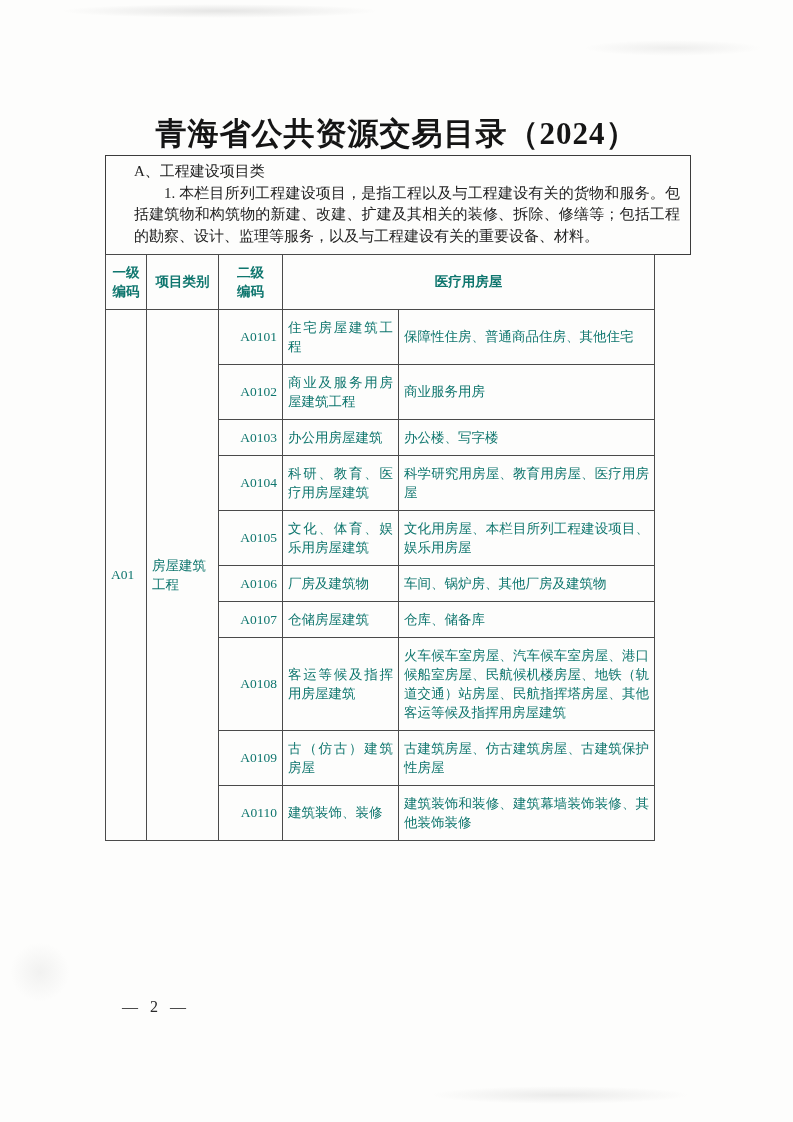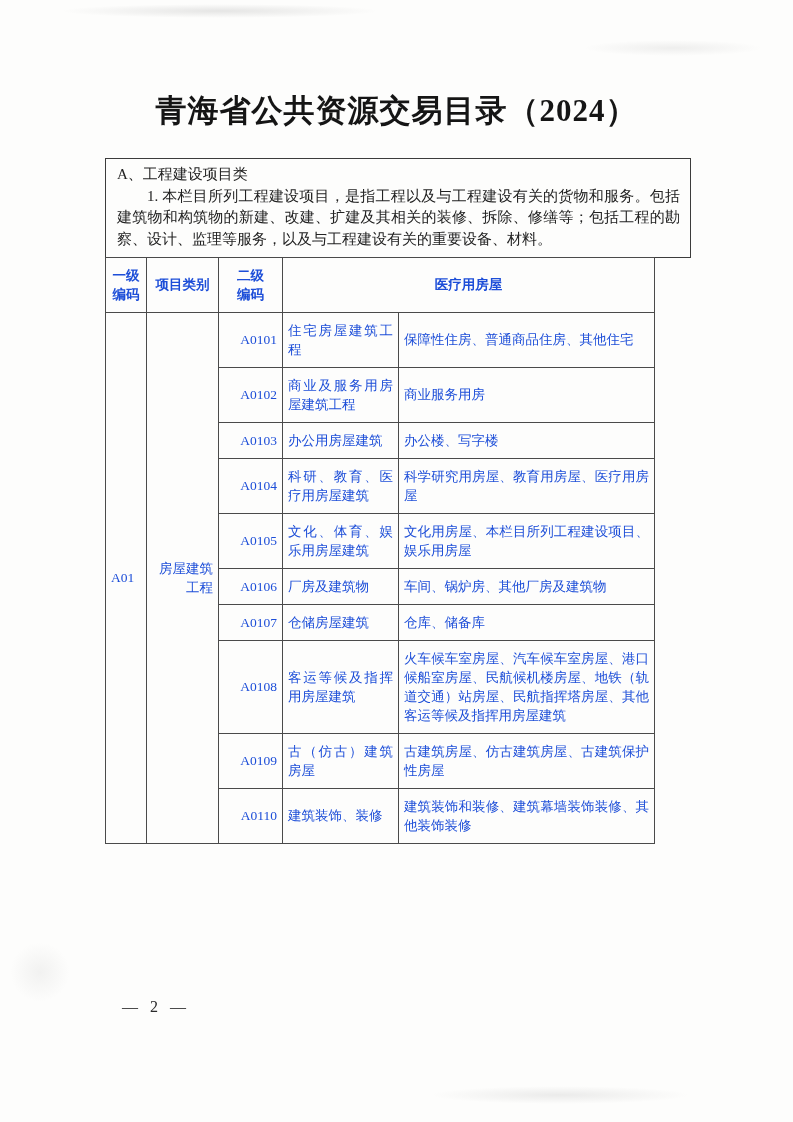--- a/index.html
+++ b/index.html
@@ -21,68 +21,67 @@
   .smudge-1 { left: 60px; top: 4px; width: 320px; height: 14px;
     background: radial-gradient(ellipse at center, rgba(120,120,120,.18), rgba(120,120,120,0) 70%); }
   .smudge-2 { right: 30px; top: 40px; width: 180px; height: 16px;
     background: radial-gradient(ellipse at center, rgba(130,130,130,.12), rgba(130,130,130,0) 70%); }
   .smudge-3 { left: 430px; bottom: 18px; width: 260px; height: 18px;
     background: radial-gradient(ellipse at center, rgba(130,130,130,.15), rgba(130,130,130,0) 70%); }
   .smudge-4 { left: 10px; bottom: 120px; width: 60px; height: 60px;
     background: radial-gradient(ellipse at center, rgba(140,140,140,.10), rgba(140,140,140,0) 70%); }
 
   .doc-title {
-    padding-top: 90px;
+    padding-top: 113px;
     text-align: center;
     font-size: 31px;
     font-weight: bold;
     letter-spacing: 1px;
     color: #151515;
     font-family: "Liberation Serif", "DejaVu Serif", serif;
   }
 
   .content { width: 586px; margin: 0 auto 0 105px; }
 
   .intro-box {
-    margin-top: 26px;
     border: 1.5px solid #3c3c3c;
-    padding: 5px 10px 7px 11px;
+    padding: 5px 10px 7px 28px;
     font-size: 15px;
     line-height: 21.5px;
     color: #222;
   }
   .intro-heading { text-align: left; }
   .intro-box p { text-indent: 2em; text-align: justify; }
 
   table.catalog {
     width: 550px;
     margin-top: -1.5px;
     border-collapse: collapse;
     table-layout: fixed;
     font-size: 13.5px;
-    color: #1d4ed8;
+    color: #0f766e;
   }
   table.catalog th, table.catalog td {
     border: 1px solid #4a4a4a;
     vertical-align: middle;
     line-height: 19px;
     padding: 8px 5px;
   }
   table.catalog { border: 1.5px solid #3c3c3c; }
   table.catalog thead th {
     font-weight: bold;
     text-align: center;
     font-size: 13.5px;
     padding: 8px 2px;
   }
   th.wrap2 { white-space: pre-line; }
   td.center { text-align: left; }
   td.code { text-align: right; }
   td.name, td.content { text-align: justify; padding: 8px 7px; }
-  td.group-cat { text-align: right; padding: 8px 4px; }
+  td.group-cat { text-align: left; padding: 8px 4px; }
 
   .page-number {
     position: absolute;
     left: 122px;
     top: 998px;
     font-size: 16px;
     letter-spacing: 4px;
     color: #2a2a2a;
   }
 </style>

